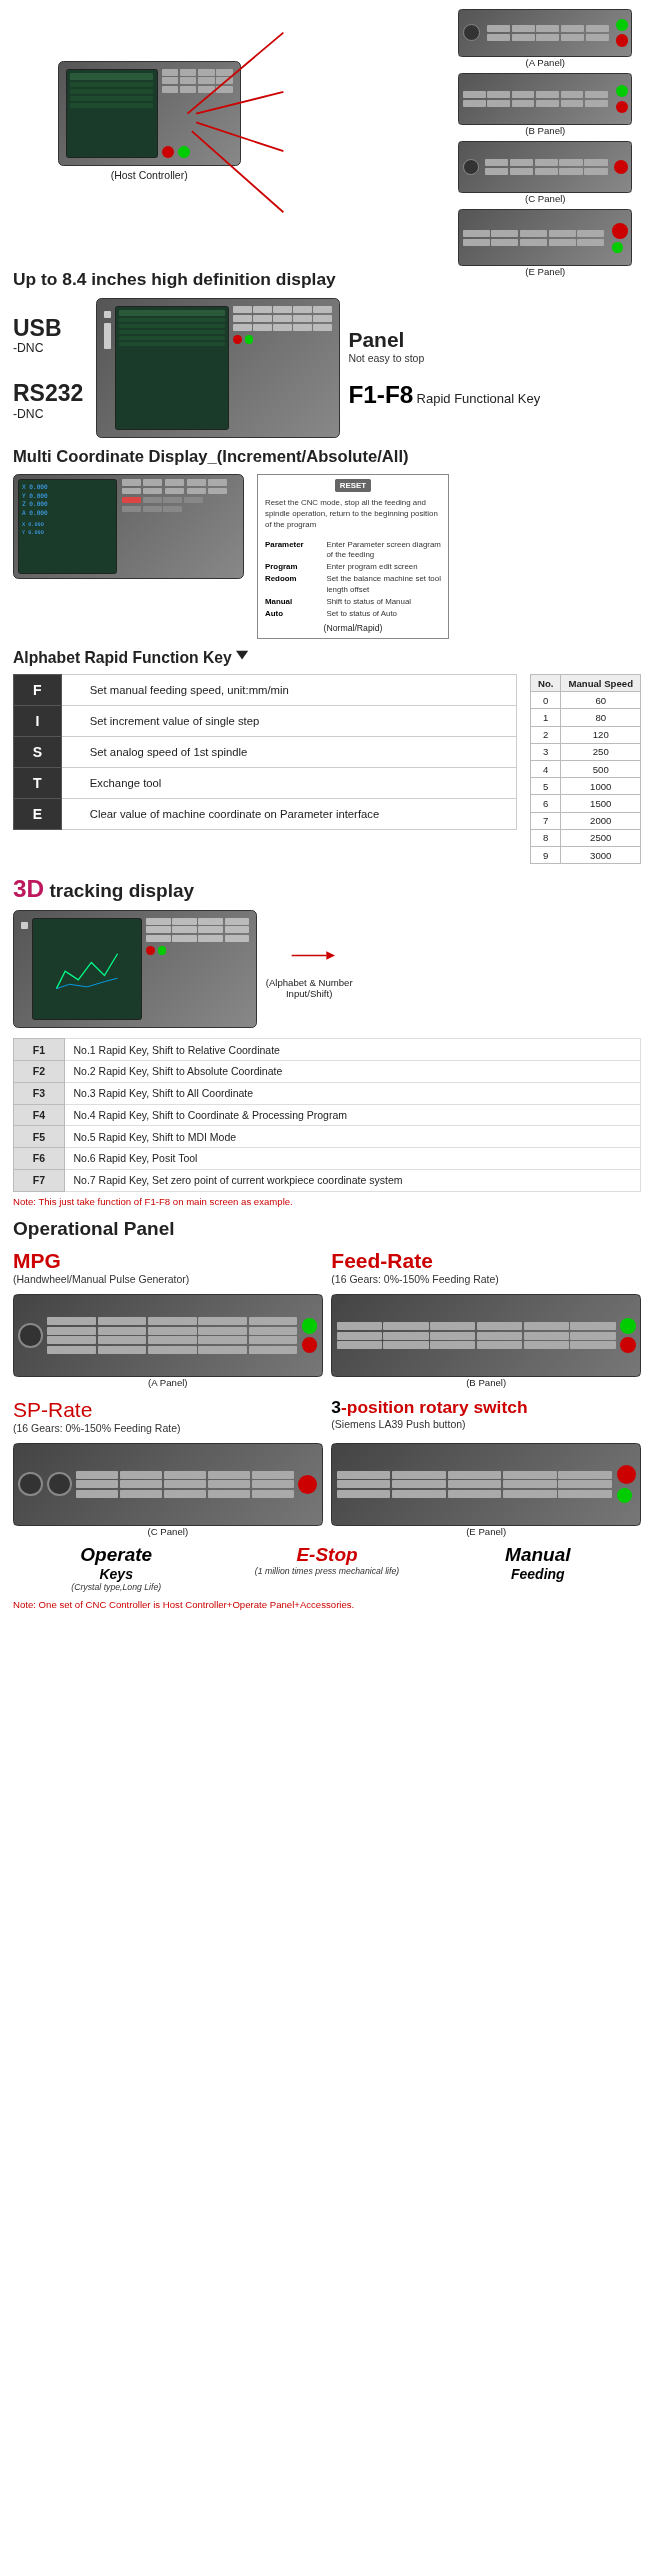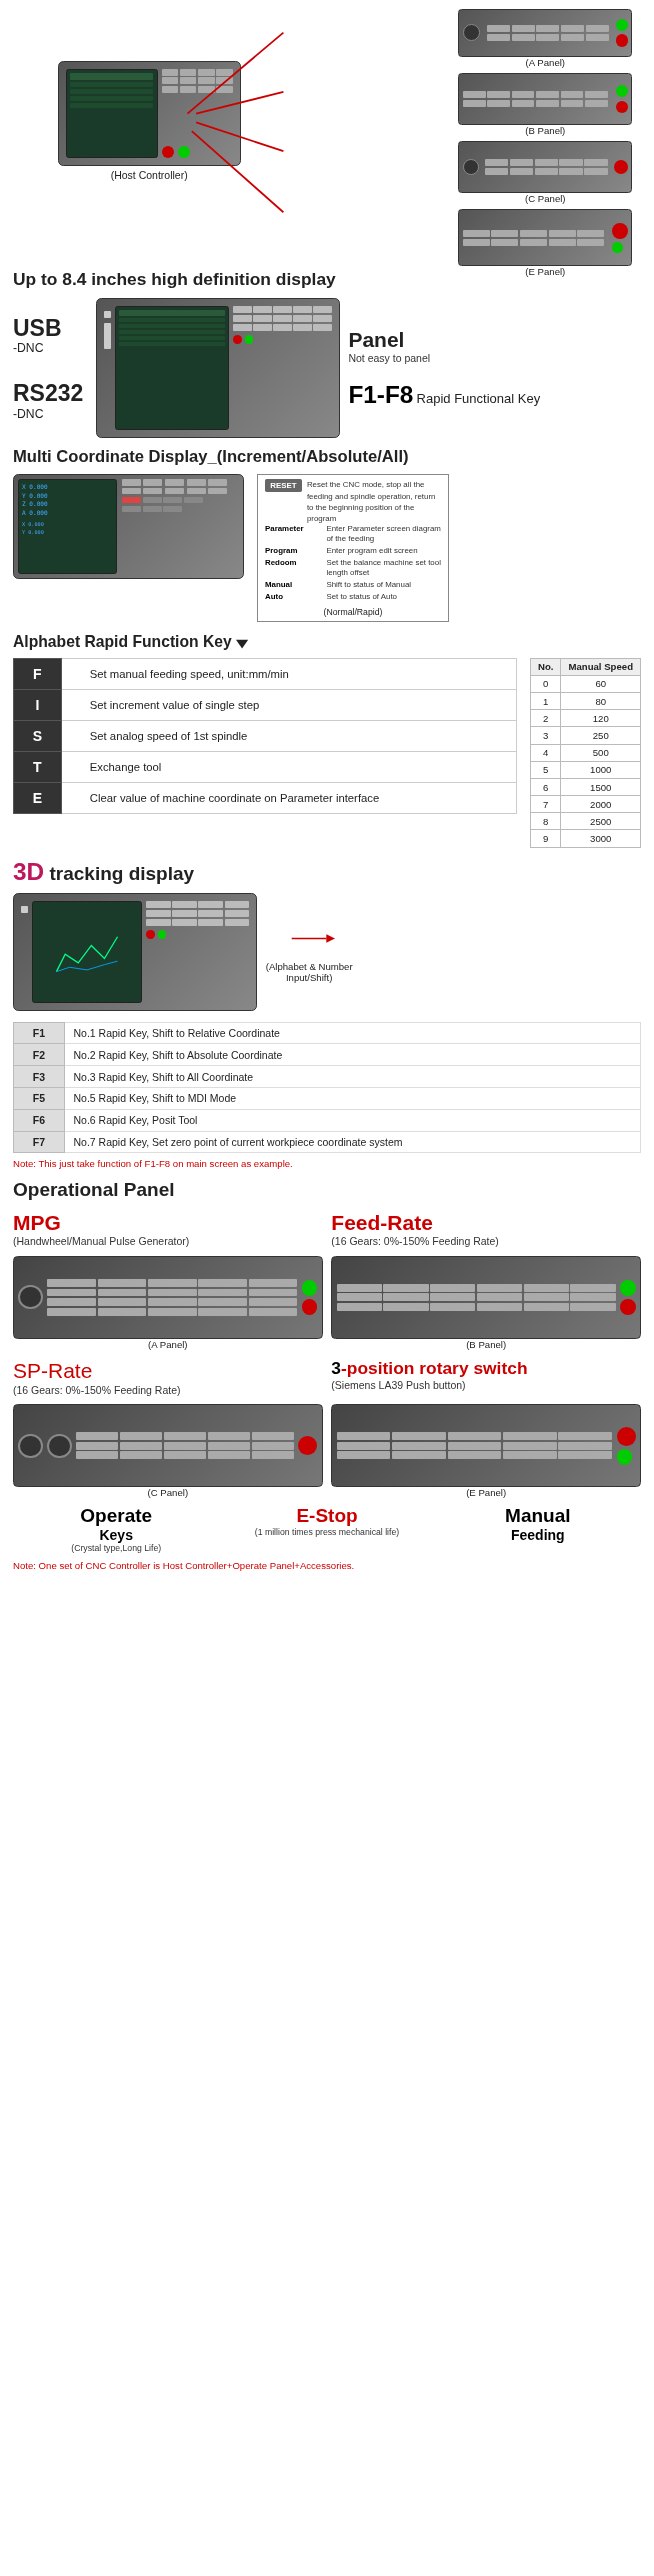--- a/index.html
+++ b/index.html
@@ -238,20 +238,21 @@
       font-size: 9.6px;
       color: #222;
     }
 
     .bottom-features-row {
       display: flex;
       flex-direction: row;
       gap: 4.4px;
       align-items: flex-start;
       margin-top: 4.4px;
+      font-style: italic;
     }
 
     .bottom-feat {
       flex: 1;
       text-align: center;
     }
 
     .bottom-feat-title {
       font-size: 19px;
       font-weight: bold;
@@ -421,23 +422,24 @@
     .reset-info-box {
       border: 0.9px solid #888;
       padding: 4.4px 7px;
       width: 192px;
       flex-shrink: 0;
       font-size: 8.7px;
     }
 
     .reset-info-header {
       display: flex;
-      align-items: flex-start;
+      align-items: center;
       gap: 5.2px;
-      margin-bottom: 0;
+      margin-bottom: 10px;
+      flex-direction: column;
     }
 
     .reset-btn-box {
       background: #666;
       color: #fff;
       font-size: 7.9px;
       font-weight: bold;
       padding: 1.7px 5.2px;
       border-radius: 1.7px;
       flex-shrink: 0;
@@ -759,21 +761,21 @@
             <div style="width:8.7px; height:8.7px; border-radius:4.4px; background:#c00;"></div>
             <div style="width:8.7px; height:8.7px; border-radius:4.4px; background:#0c0;"></div>
           </div>
         </div>
       </div>
     </div>
 
     <div class="right-labels-col">
       <div>
         <div class="panel-bold">Panel</div>
-        <div class="not-easy">Not easy to panel</div>
+        <div class="not-easy">Not easy to stop</div>
       </div>
       <div style="margin-top:13px;">
         <span class="f1f8-big">F1-F8</span>
         <span class="rapid-func">Rapid Functional Key</span>
       </div>
     </div>
   </div>
 
   <div class="multi-coord-section">
     <div class="multi-coord-heading">Multi Coordinate Display_(Increment/Absolute/All)</div>
@@ -840,21 +842,21 @@
         <div class="info-row">
           <div class="info-label">Auto</div>
           <div class="info-desc">Set to status of Auto</div>
         </div>
         <div style="text-align:center; margin-top:4.4px; font-size:8.7px;">(Normal/Rapid)</div>
       </div>
     </div>
   </div>
 
   <div class="alphabet-section">
-    <div style="display:flex; align-items:flex-end; gap:4.4px; margin-bottom:7px;">
+    <div style="display:flex; align-items:flex-start; gap:4.4px; margin-bottom:7px;">
       <span style="font-size:15.7px; font-weight:bold;">Alphabet Rapid Function Key</span>
       <svg width="12.2" height="12.2" viewBox="0 0 14 14">
           <polygon points="7,12 0,2 14,2" fill="#222"></polygon>
         </svg>
     </div>
 
     <div class="alphabet-table-container">
       <table class="alphabet-table">
         <tbody id="alphabet-table-body">
         <tr>
@@ -995,20 +997,24 @@
     </tr>
           <tr>
       <td class="f1f8-key-cell">F2</td>
       <td class="f1f8-desc-cell">No.2 Rapid Key, Shift to Absolute Coordinate</td>
     </tr>
           <tr>
       <td class="f1f8-key-cell">F3</td>
       <td class="f1f8-desc-cell">No.3 Rapid Key, Shift to All Coordinate</td>
     </tr>
           <tr>
+      <td class="f1f8-key-cell">F4</td>
+      <td class="f1f8-desc-cell">No.4 Rapid Key, Shift to Coordinate &amp; Processing Program</td>
+    </tr>
+          <tr>
       <td class="f1f8-key-cell">F5</td>
       <td class="f1f8-desc-cell">No.5 Rapid Key, Shift to MDI Mode</td>
     </tr>
           <tr>
       <td class="f1f8-key-cell">F6</td>
       <td class="f1f8-desc-cell">No.6 Rapid Key, Posit Tool</td>
     </tr>
           <tr>
       <td class="f1f8-key-cell">F7</td>
       <td class="f1f8-desc-cell">No.7 Rapid Key, Set zero point of current workpiece coordinate system</td>

